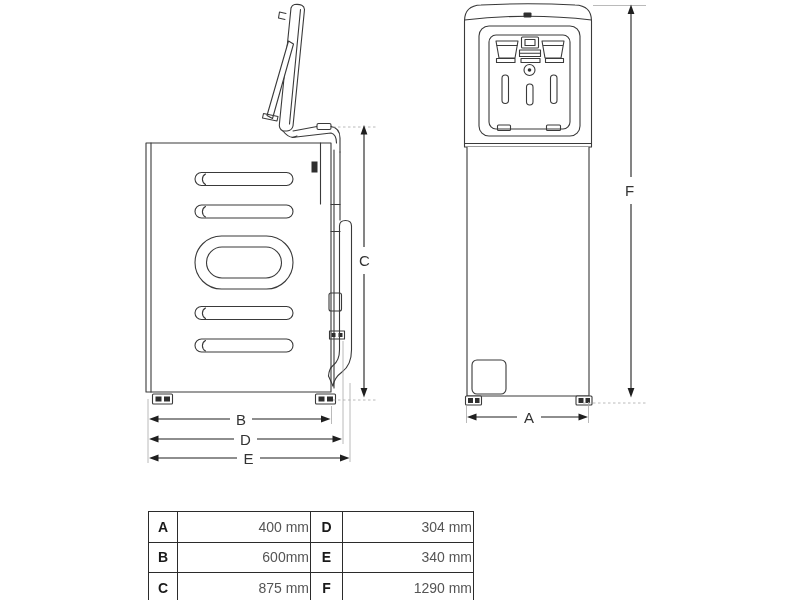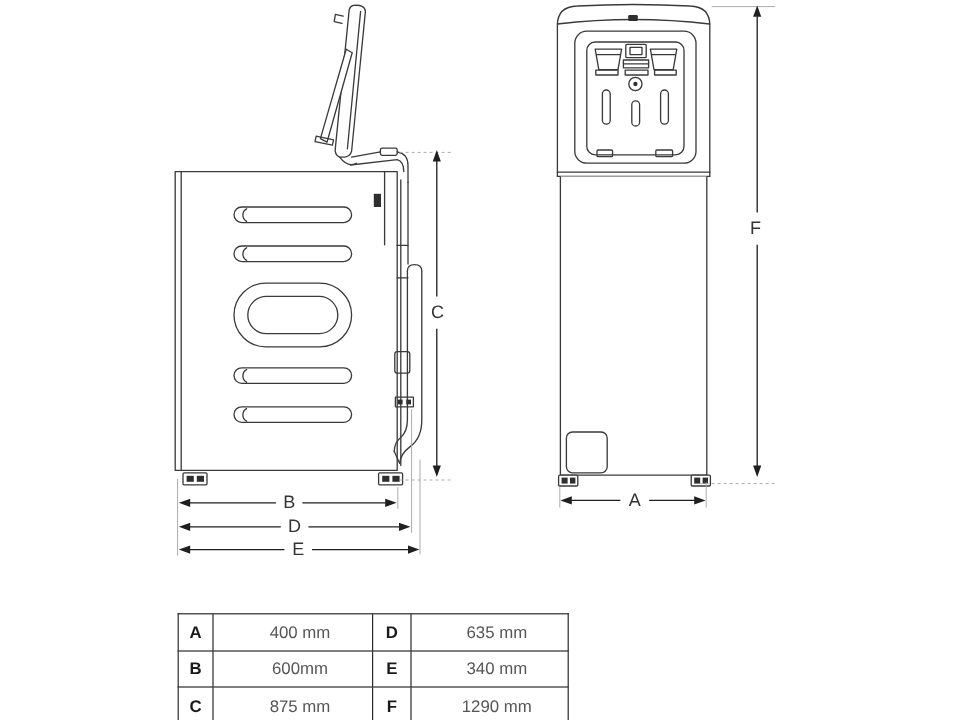--- a/index.html
+++ b/index.html
@@ -15,21 +15,21 @@
   .arr{fill:#1f1f1f;stroke:none;}
   .ext{stroke:#a8a8a8;stroke-width:0.8;fill:none;}
   .dot{stroke:#a8a8a8;stroke-width:0.8;fill:none;stroke-dasharray:2.5 2.5;}
   .dimtxt{font-family:"Liberation Sans",sans-serif;font-size:15px;fill:#333;}
   
   .dims-table{position:absolute;left:148px;top:511px;border-collapse:collapse;
               table-layout:fixed;width:325px;}
   .dims-table td{border:1.4px solid #2b2b2b;height:27.5px;font-size:14px;
                  vertical-align:middle;background:#fff;}
   .dims-table td.k{font-weight:bold;text-align:center;color:#1a1a1a;}
-  .dims-table td.v{color:#555;padding-left:13px;text-align:center;}
+  .dims-table td.v{color:#555;padding-left:13px;text-align:right;}
 </style>
 </head>
 <body>
 
 <div class="stage">
 
 <svg width="800" height="600" viewBox="0 0 800 600">
 
   <g>
 
@@ -194,21 +194,21 @@
         <col style="width:29px">
         <col style="width:133px">
         <col style="width:32px">
         <col style="width:131px">
       </colgroup>
     <tbody>
       <tr>
         <td class="k">A</td>
         <td class="v">400 mm</td>
         <td class="k">D</td>
-        <td class="v">635 mm</td>
+        <td class="v">304 mm</td>
       </tr>
       <tr>
         <td class="k">B</td>
         <td class="v">600mm</td>
         <td class="k">E</td>
         <td class="v">340 mm</td>
       </tr>
       <tr>
         <td class="k">C</td>
         <td class="v">875 mm</td>

